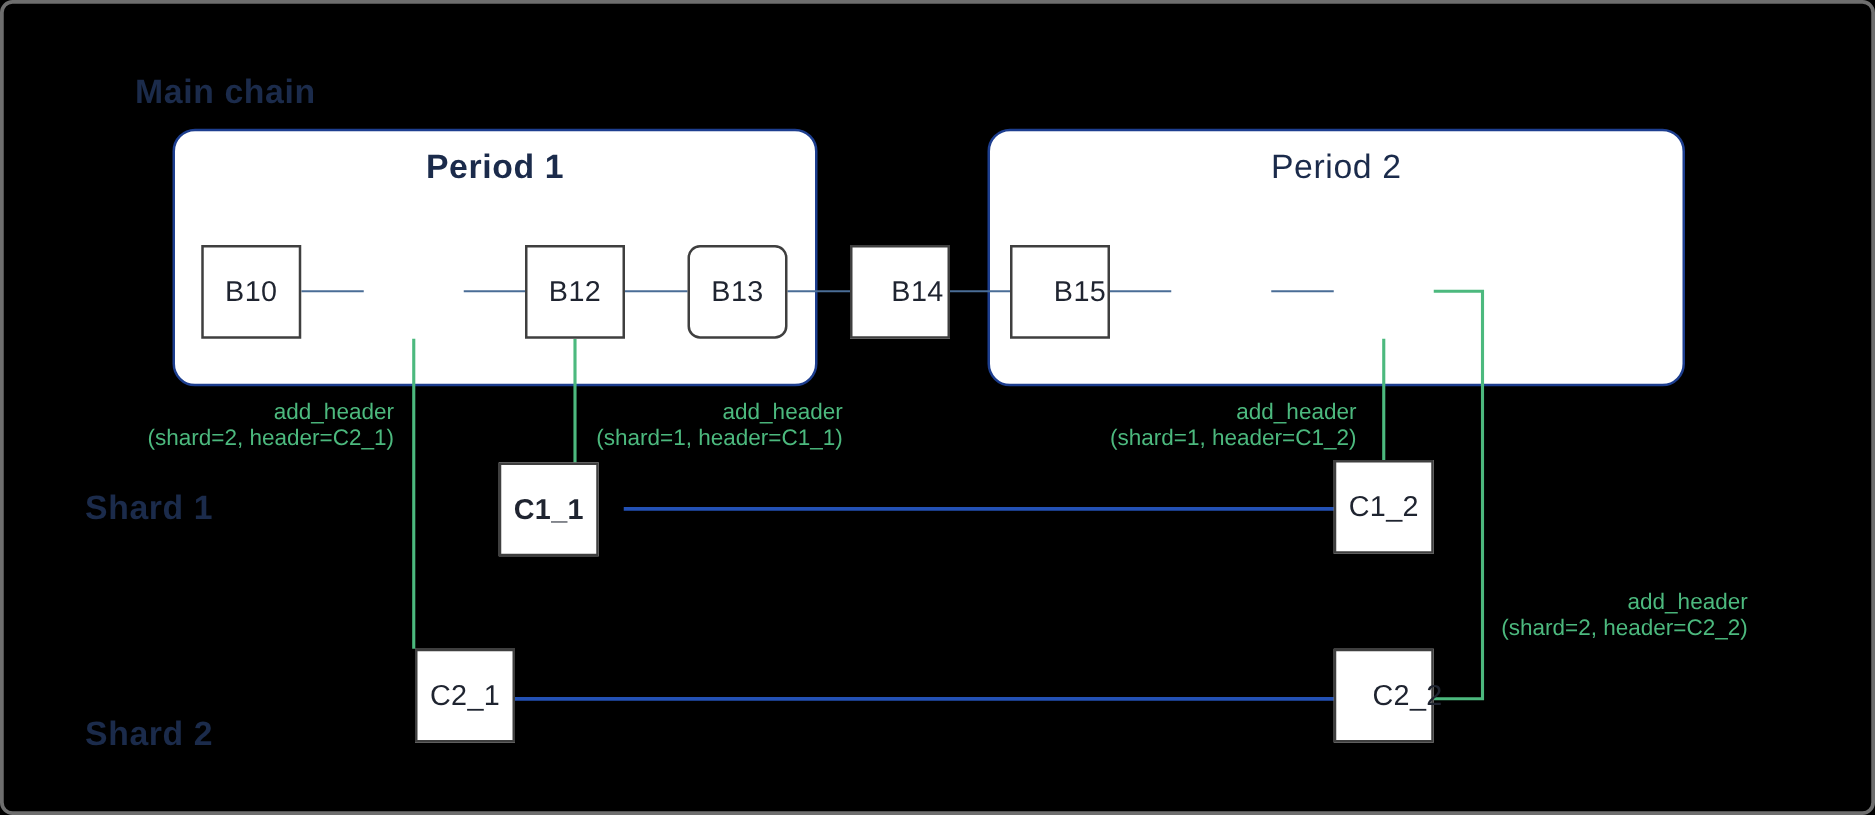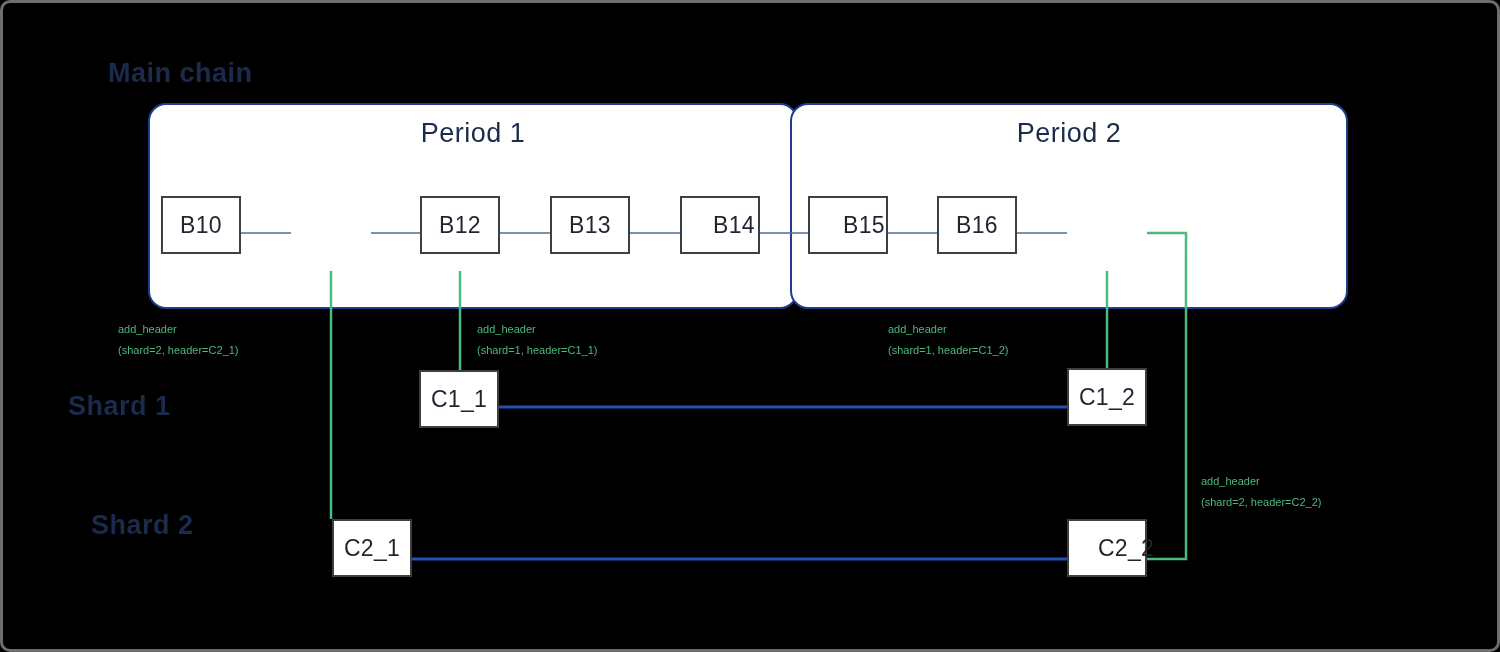--- a/index.html
+++ b/index.html
@@ -38,21 +38,21 @@
   .period-title {
     margin-top: 13px;
     text-align: center;
     color: var(--navy_text, #1b2b4b);
     font-size: 27px;
     letter-spacing: 0.5px;
   }
   .block {
     position: absolute;
     width: 80px;
-    height: 58px;
+    height: 75px;
     box-sizing: border-box;
     background: var(--container_fill, #fff);
     border: 2px solid var(--block_border, #3f3f3f);
     display: flex;
     align-items: center;
     justify-content: center;
     color: var(--block_text, #1f2430);
     font-size: 23px;
     letter-spacing: 0.3px;
   }
@@ -62,35 +62,36 @@
     width: 1500px;
     height: 652px;
     pointer-events: none;
   }
   .link-blue   { stroke: var(--link_blue, #4a6d96);  stroke-width: 1.6; fill: none; }
   .shard-blue  { stroke: var(--shard_blue, #2351b5); stroke-width: 3;   fill: none; }
   .link-green  { stroke: var(--green, #4cb97e);      stroke-width: 2.5; fill: none; }
   .annotation {
     position: absolute;
     color: var(--green, #4cb97e);
-    font-size: 11px;
+    font-size: 18px;
     line-height: 21px;
     white-space: nowrap;
+    text-align: right;
   }
 </style>
 </head>
 <body>
 
 <div class="canvas">
 
   <div class="chain-label" style="left:65px; top:55px;margin-left:40px;">Main chain</div>
   <div class="chain-label" style="left:65px; top:388px;">Shard 1</div>
-  <div class="chain-label" style="left:65px; top:507px;margin-left:23px;">Shard 2</div>
+  <div class="chain-label" style="left:65px; top:569px;">Shard 2</div>
 
-  <div class="period" style="left:145px; width:650px;">
+  <div class="period" style="left:135px; width:516px;font-weight:bold;">
     <div class="period-title">Period 1</div>
   </div>
   <div class="period" style="left:787px; width:558px;">
     <div class="period-title">Period 2</div>
   </div>
 
   <svg class="connectors" viewBox="0 0 1500 652" xmlns="http://www.w3.org/2000/svg">
 
     <line class="link-blue" x1="238" y1="230" x2="288" y2="230"></line>
     <line class="link-blue" x1="368" y1="230" x2="417" y2="230"></line>
@@ -104,26 +105,25 @@
     <line class="shard-blue" x1="365" y1="556" x2="1064" y2="556"></line>
 
     <line class="link-green" x1="328" y1="268" x2="328" y2="516"></line>
     <line class="link-green" x1="457" y1="268" x2="457" y2="367"></line>
     <line class="link-green" x1="1104" y1="268" x2="1104" y2="365"></line>
     <polyline class="link-green" points="1144,230 1183,230 1183,556 1144,556"></polyline>
   </svg>
 
   <div class="block" style="left:158px; top:193px;">B10</div>
   <div class="block" style="left:417px; top:193px;">B12</div>
-  <div class="block" style="left:547px; top:193px;">B13</div>
+  <div class="block" style="left:547px; top:193px;border-radius:10px;">B13</div>
   <div class="block" style="left:677px; top:193px;padding-left:28px;">B14</div>
   <div class="block" style="left:805px; top:193px;padding-left:32px;">B15</div>
-  <div class="block" style="left:934px; top:193px;">B16</div>
 
-  <div class="block" style="left:416px; top:367px;">C1_1</div>
+  <div class="block" style="left:396px; top:367px;font-weight:bold;">C1_1</div>
   <div class="block" style="left:1064px; top:365px;">C1_2</div>
   <div class="block" style="left:285px; top:516px;margin-left:44px;">C2_1</div>
   <div class="block" style="left:1064px; top:516px;padding-left:38px;">C2_2</div>
 
   <div class="annotation" style="left:115px; top:316px;">
     <div>add_header</div>
     <div>(shard=2, header=C2_1)</div>
   </div>
   <div class="annotation" style="left:474px; top:316px;">
     <div>add_header</div>

